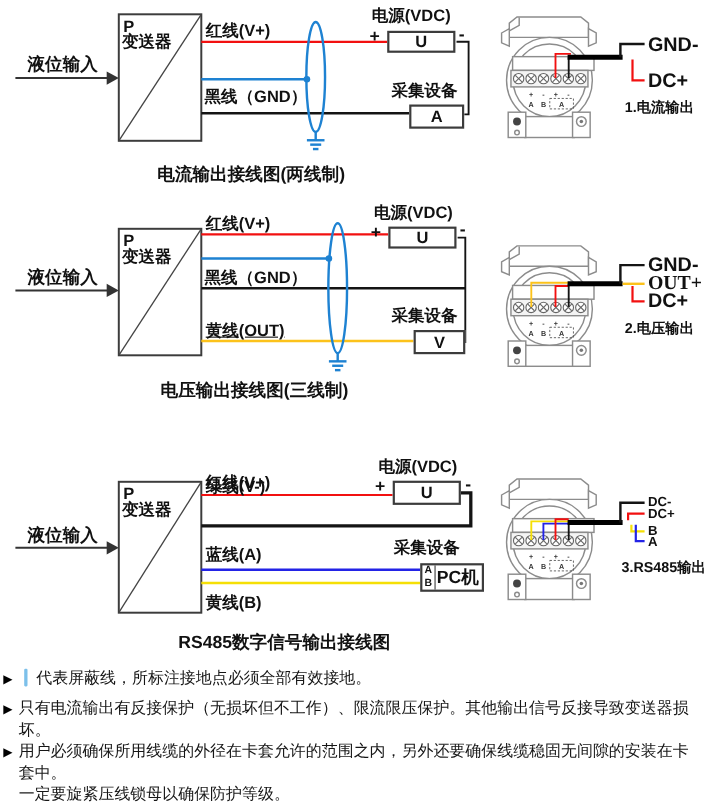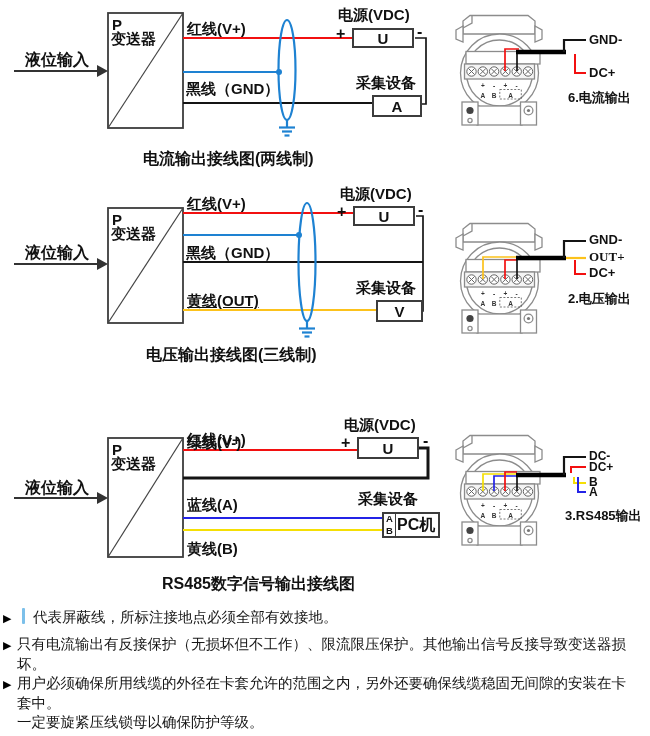--- a/index.html
+++ b/index.html
@@ -10,21 +10,21 @@
   #wiring{position:absolute;left:0;top:0;z-index:1;}
   .lbl{position:absolute;z-index:2;font-weight:700;font-size:15px;line-height:17px;white-space:nowrap;color:#111;}
   .lbl-lg{font-size:16px;}
   .sign{position:absolute;z-index:2;font-weight:700;font-size:16px;line-height:16px;color:#111;}
   .unitbox{
     position:absolute;z-index:2;border:2px solid #3c3c3c;background:#fff;
     display:flex;align-items:center;justify-content:center;
     font-weight:700;font-size:15px;color:#111;box-sizing:border-box;
   }
   .caption{position:absolute;z-index:2;font-weight:700;font-size:16px;white-space:nowrap;color:#111;}
-  .headlbl{position:absolute;z-index:2;font-weight:600;font-size:13px;line-height:14px;white-space:nowrap;color:#111;}
+  .headlbl{position:absolute;z-index:2;font-weight:600;font-size:18px;line-height:14px;white-space:nowrap;color:#111;}
   .headlbl-sm{font-size:12px;line-height:13px;}
   .headcap{position:absolute;z-index:2;font-weight:700;font-size:13px;white-space:nowrap;color:#111;}
   .pcbox{position:absolute;z-index:2;border:2px solid #3c3c3c;background:#fff;box-sizing:border-box;}
   .pcbox .port{position:absolute;left:2px;font-weight:700;font-size:9.5px;line-height:10px;color:#111;}
   .pcbox .port-a{top:0px;}
   .pcbox .port-b{bottom:0px;}
   .pcbox .pcdiv{position:absolute;left:11px;top:0;bottom:0;border-left:1.5px solid #3c3c3c;}
   .pcbox .pcname{position:absolute;left:13px;top:1px;font-weight:700;font-size:16px;color:#111;}
   .note{position:absolute;z-index:2;font-size:14.5px;line-height:19.5px;color:#161616;word-break:break-all;}
   .bullet{position:absolute;z-index:2;font-size:11px;color:#000;line-height:14px;}
@@ -169,21 +169,21 @@
   <div class="lbl" style="left:186px;top:80px;">黑线（GND）</div>
   <div class="lbl" style="left:338px;top:6px;">电源(VDC)</div>
   <div class="sign" style="left:336px;top:26px;">+</div>
   <div class="unitbox" style="left:352px;top:28px;width:62px;height:20px;">U</div>
   <div class="sign" style="left:417px;top:24px;">-</div>
   <div class="lbl" style="left:356px;top:74px;">采集设备</div>
   <div class="unitbox" style="left:372px;top:95px;width:50px;height:22px;">A</div>
   <div class="caption" style="left:143px;top:149px;">电流输出接线图(两线制)</div>
   <div class="headlbl" style="left:589px;top:33px;">GND-</div>
   <div class="headlbl" style="left:589px;top:66px;">DC+</div>
-  <div class="headcap" style="left:568px;top:89px;">6.电流输出</div>
+  <div class="headcap" style="left:568px;top:89px;">1.电流输出</div>
 
   <div class="lbl lbl-lg" style="left:25px;top:244px;">液位输入</div>
   <div class="lbl" style="left:112px;top:211px;">P</div>
   <div class="lbl" style="left:111px;top:225px;">变送器</div>
   <div class="lbl" style="left:187px;top:195px;">红线(V+)</div>
   <div class="lbl" style="left:186px;top:244px;">黑线（GND）</div>
   <div class="lbl" style="left:187px;top:292px;text-decoration:underline;">黄线(OUT)</div>
   <div class="lbl" style="left:340px;top:185px;">电源(VDC)</div>
   <div class="sign" style="left:337px;top:204px;">+</div>
   <div class="unitbox" style="left:353px;top:206px;width:62px;height:20px;">U</div>

